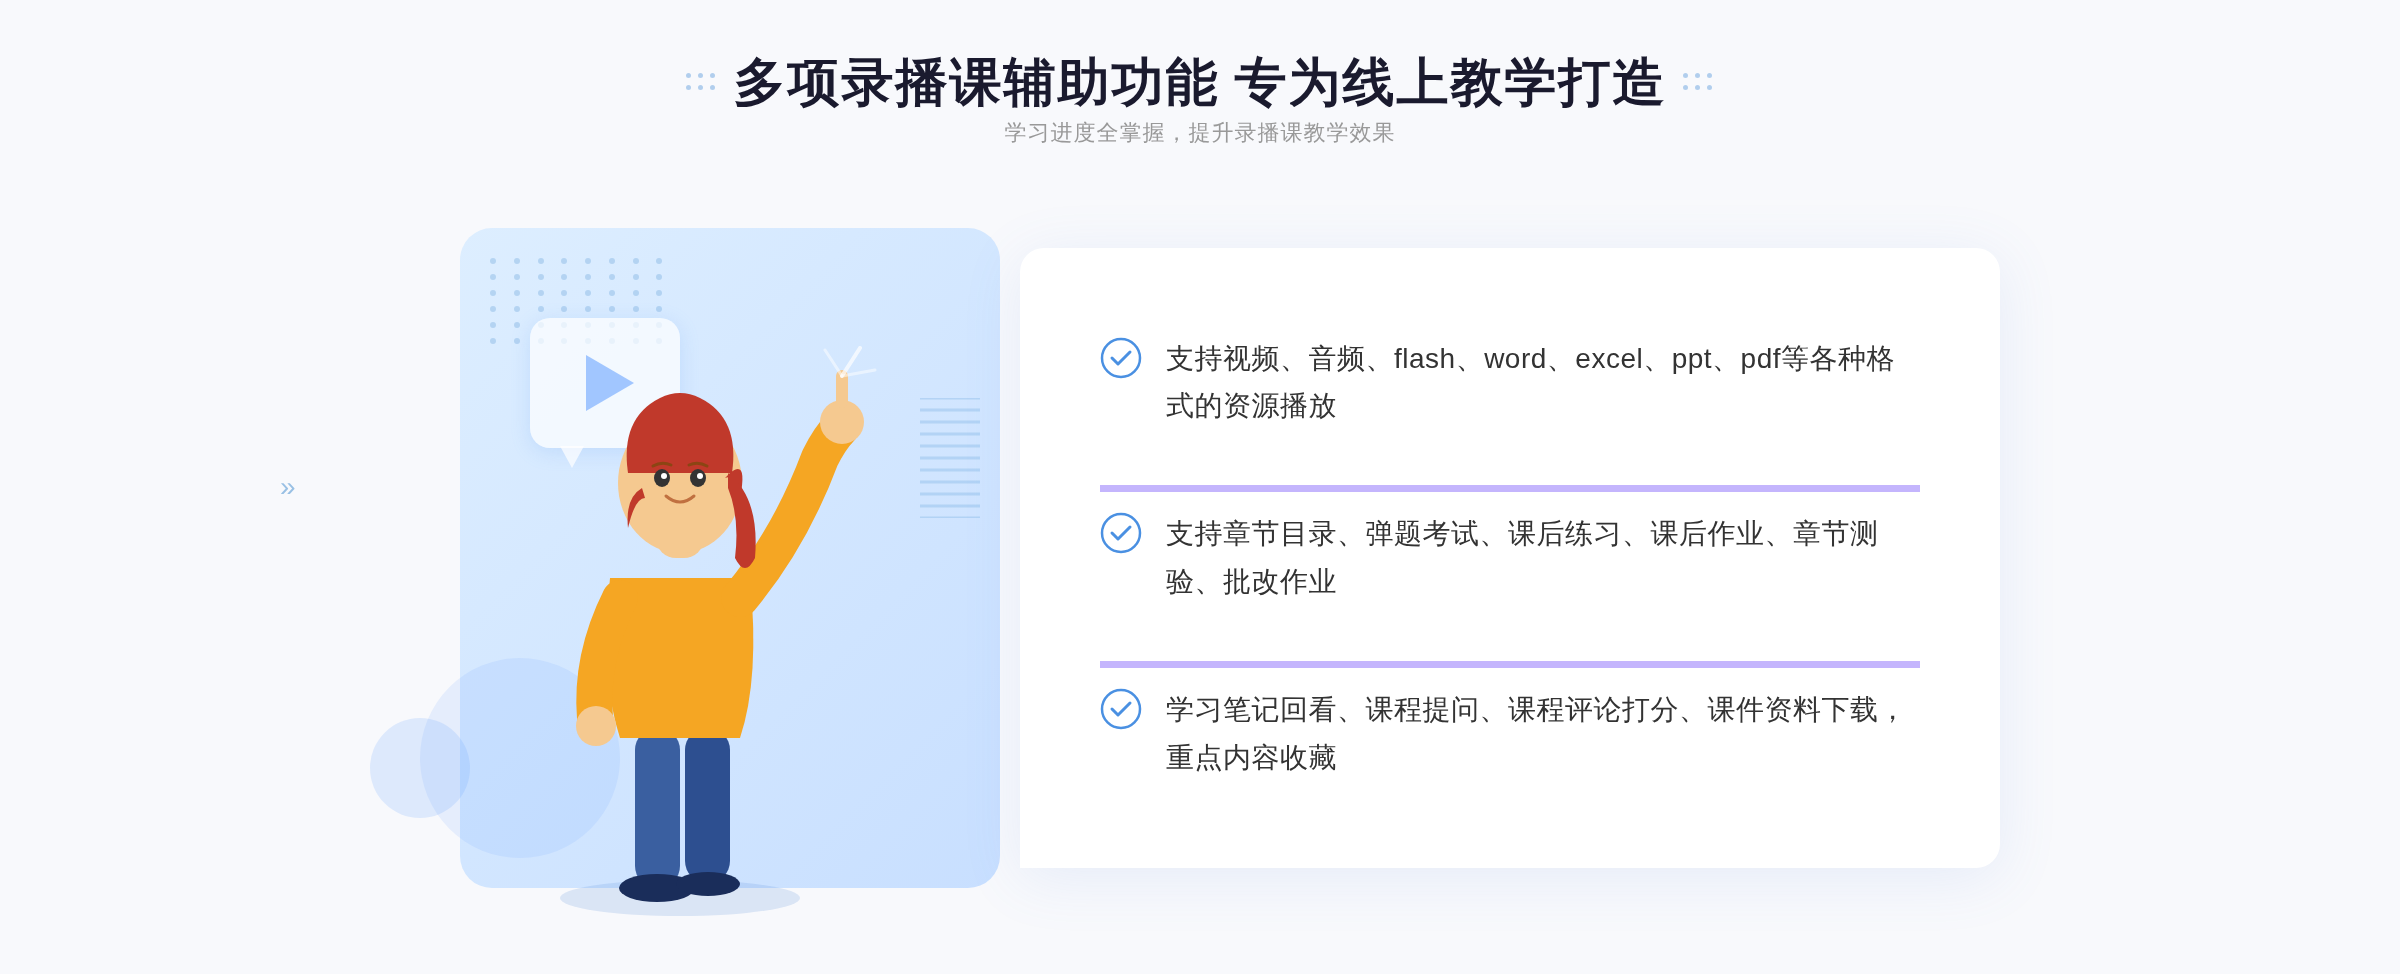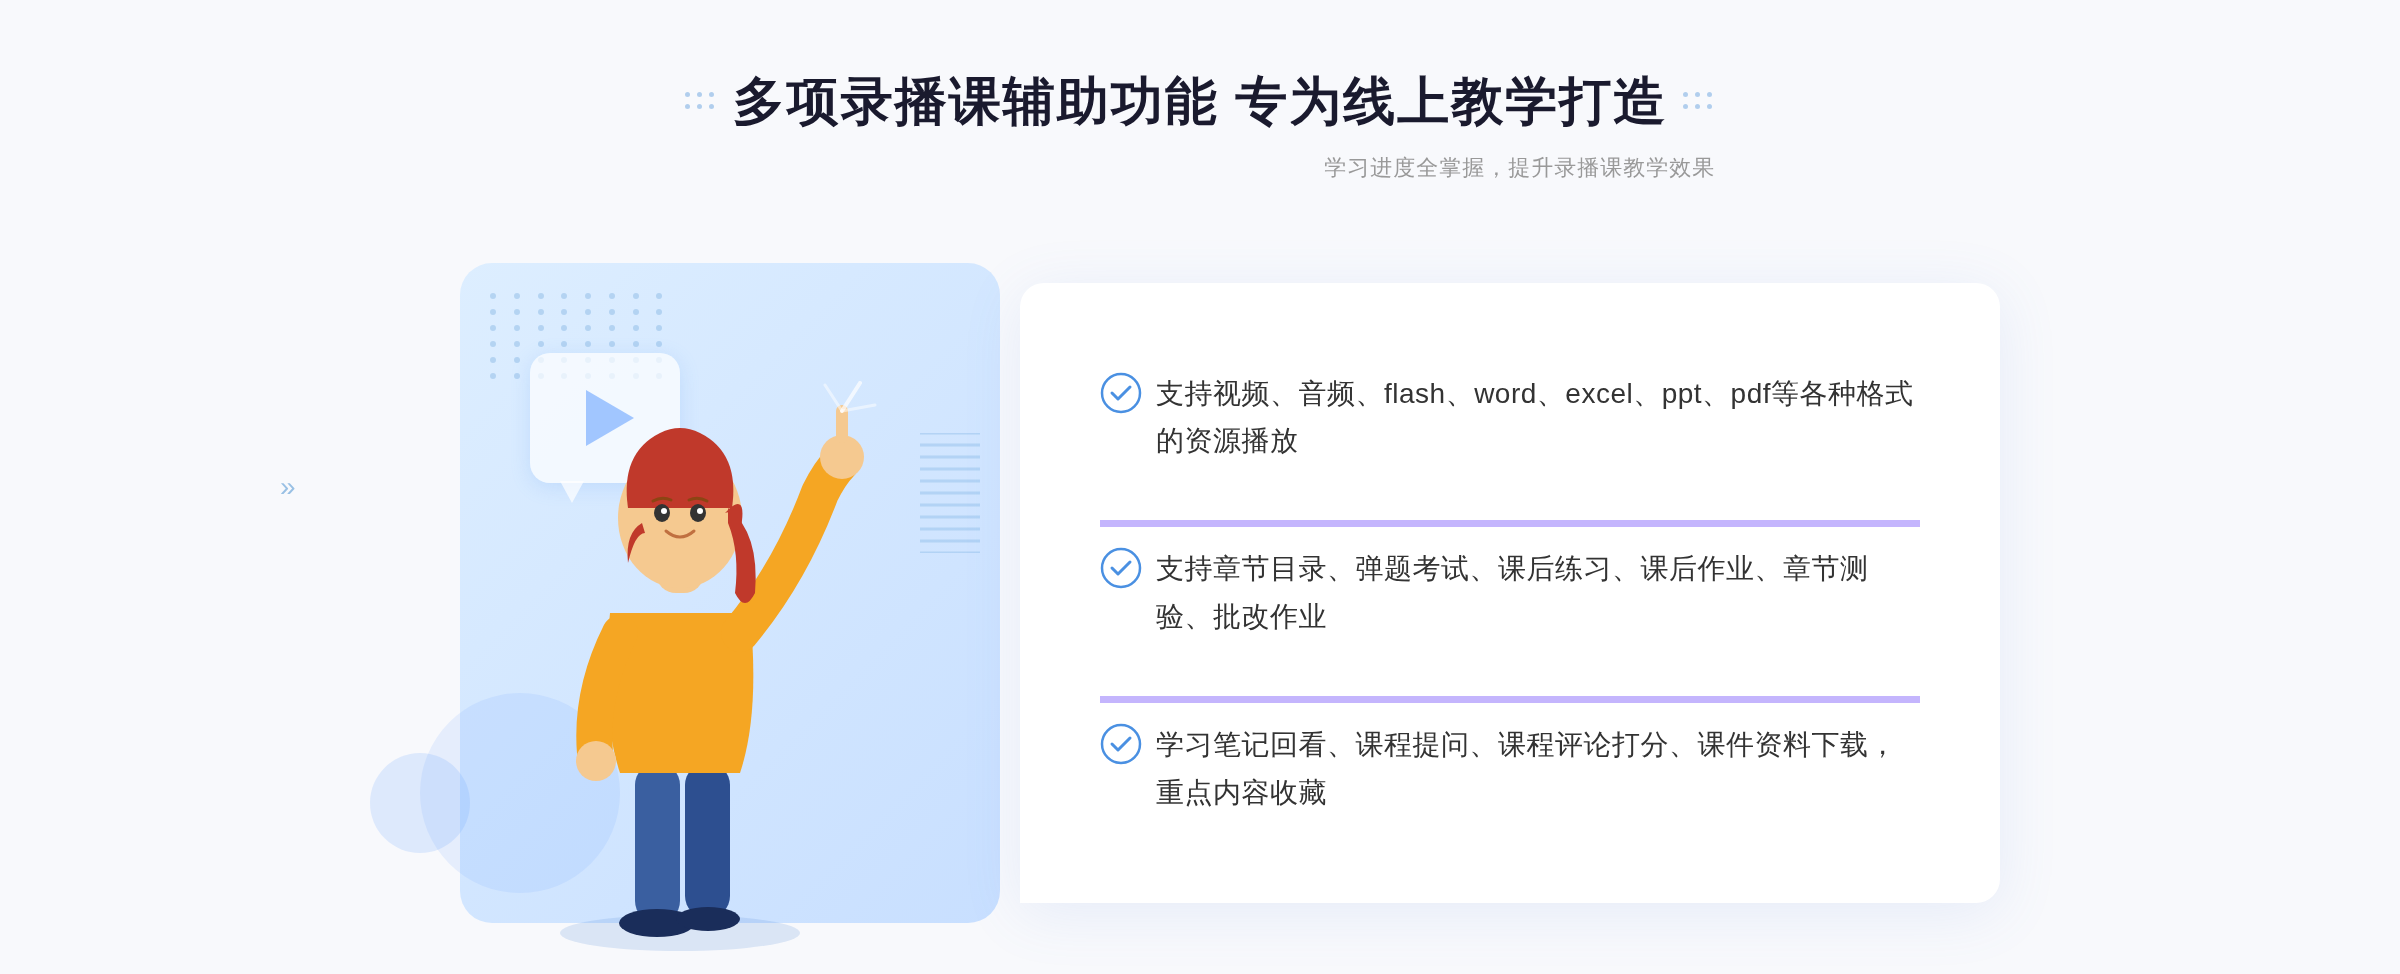--- a/index.html
+++ b/index.html
@@ -22,24 +22,25 @@
       height: 974px;
       background: #f8f9fc;
       position: relative;
       display: flex;
       flex-direction: column;
       align-items: center;
     }
 
     
     .header-section {
-      text-align: right;
-      padding-top: 67px;
+      text-align: center;
+      padding-top: 48px;
       margin-bottom: 50px;
       position: relative;
+      font-family: Liberation Serif, serif;
     }
 
     .header-title-row {
       display: flex;
       align-items: center;
       justify-content: center;
       gap: 16px;
     }
 
     .header-dots-left,
@@ -67,21 +68,21 @@
     .header-title {
       font-size: 52px;
       font-weight: 700;
       color: #1a1a2e;
       letter-spacing: 2px;
     }
 
     .header-subtitle {
       font-size: 22px;
       color: #999;
-      margin-top: 16px;
+      margin-top: 0;
       letter-spacing: 1px;
     }
 
     
     .main-content {
       display: flex;
       align-items: center;
       width: 1600px;
       gap: 0;
       position: relative;
@@ -255,21 +256,21 @@
       display: flex;
       flex-direction: column;
       justify-content: space-around;
       position: relative;
       z-index: 5;
     }
 
     .feature-item {
       display: flex;
       align-items: flex-start;
-      gap: 14px;
+      gap: 24px;
       padding: 18px 0;
     }
 
     .feature-item + .feature-item {
       border-top: 7px solid #c4b5fd;
     }
 
     .check-icon {
       width: 42px;
       height: 42px;

